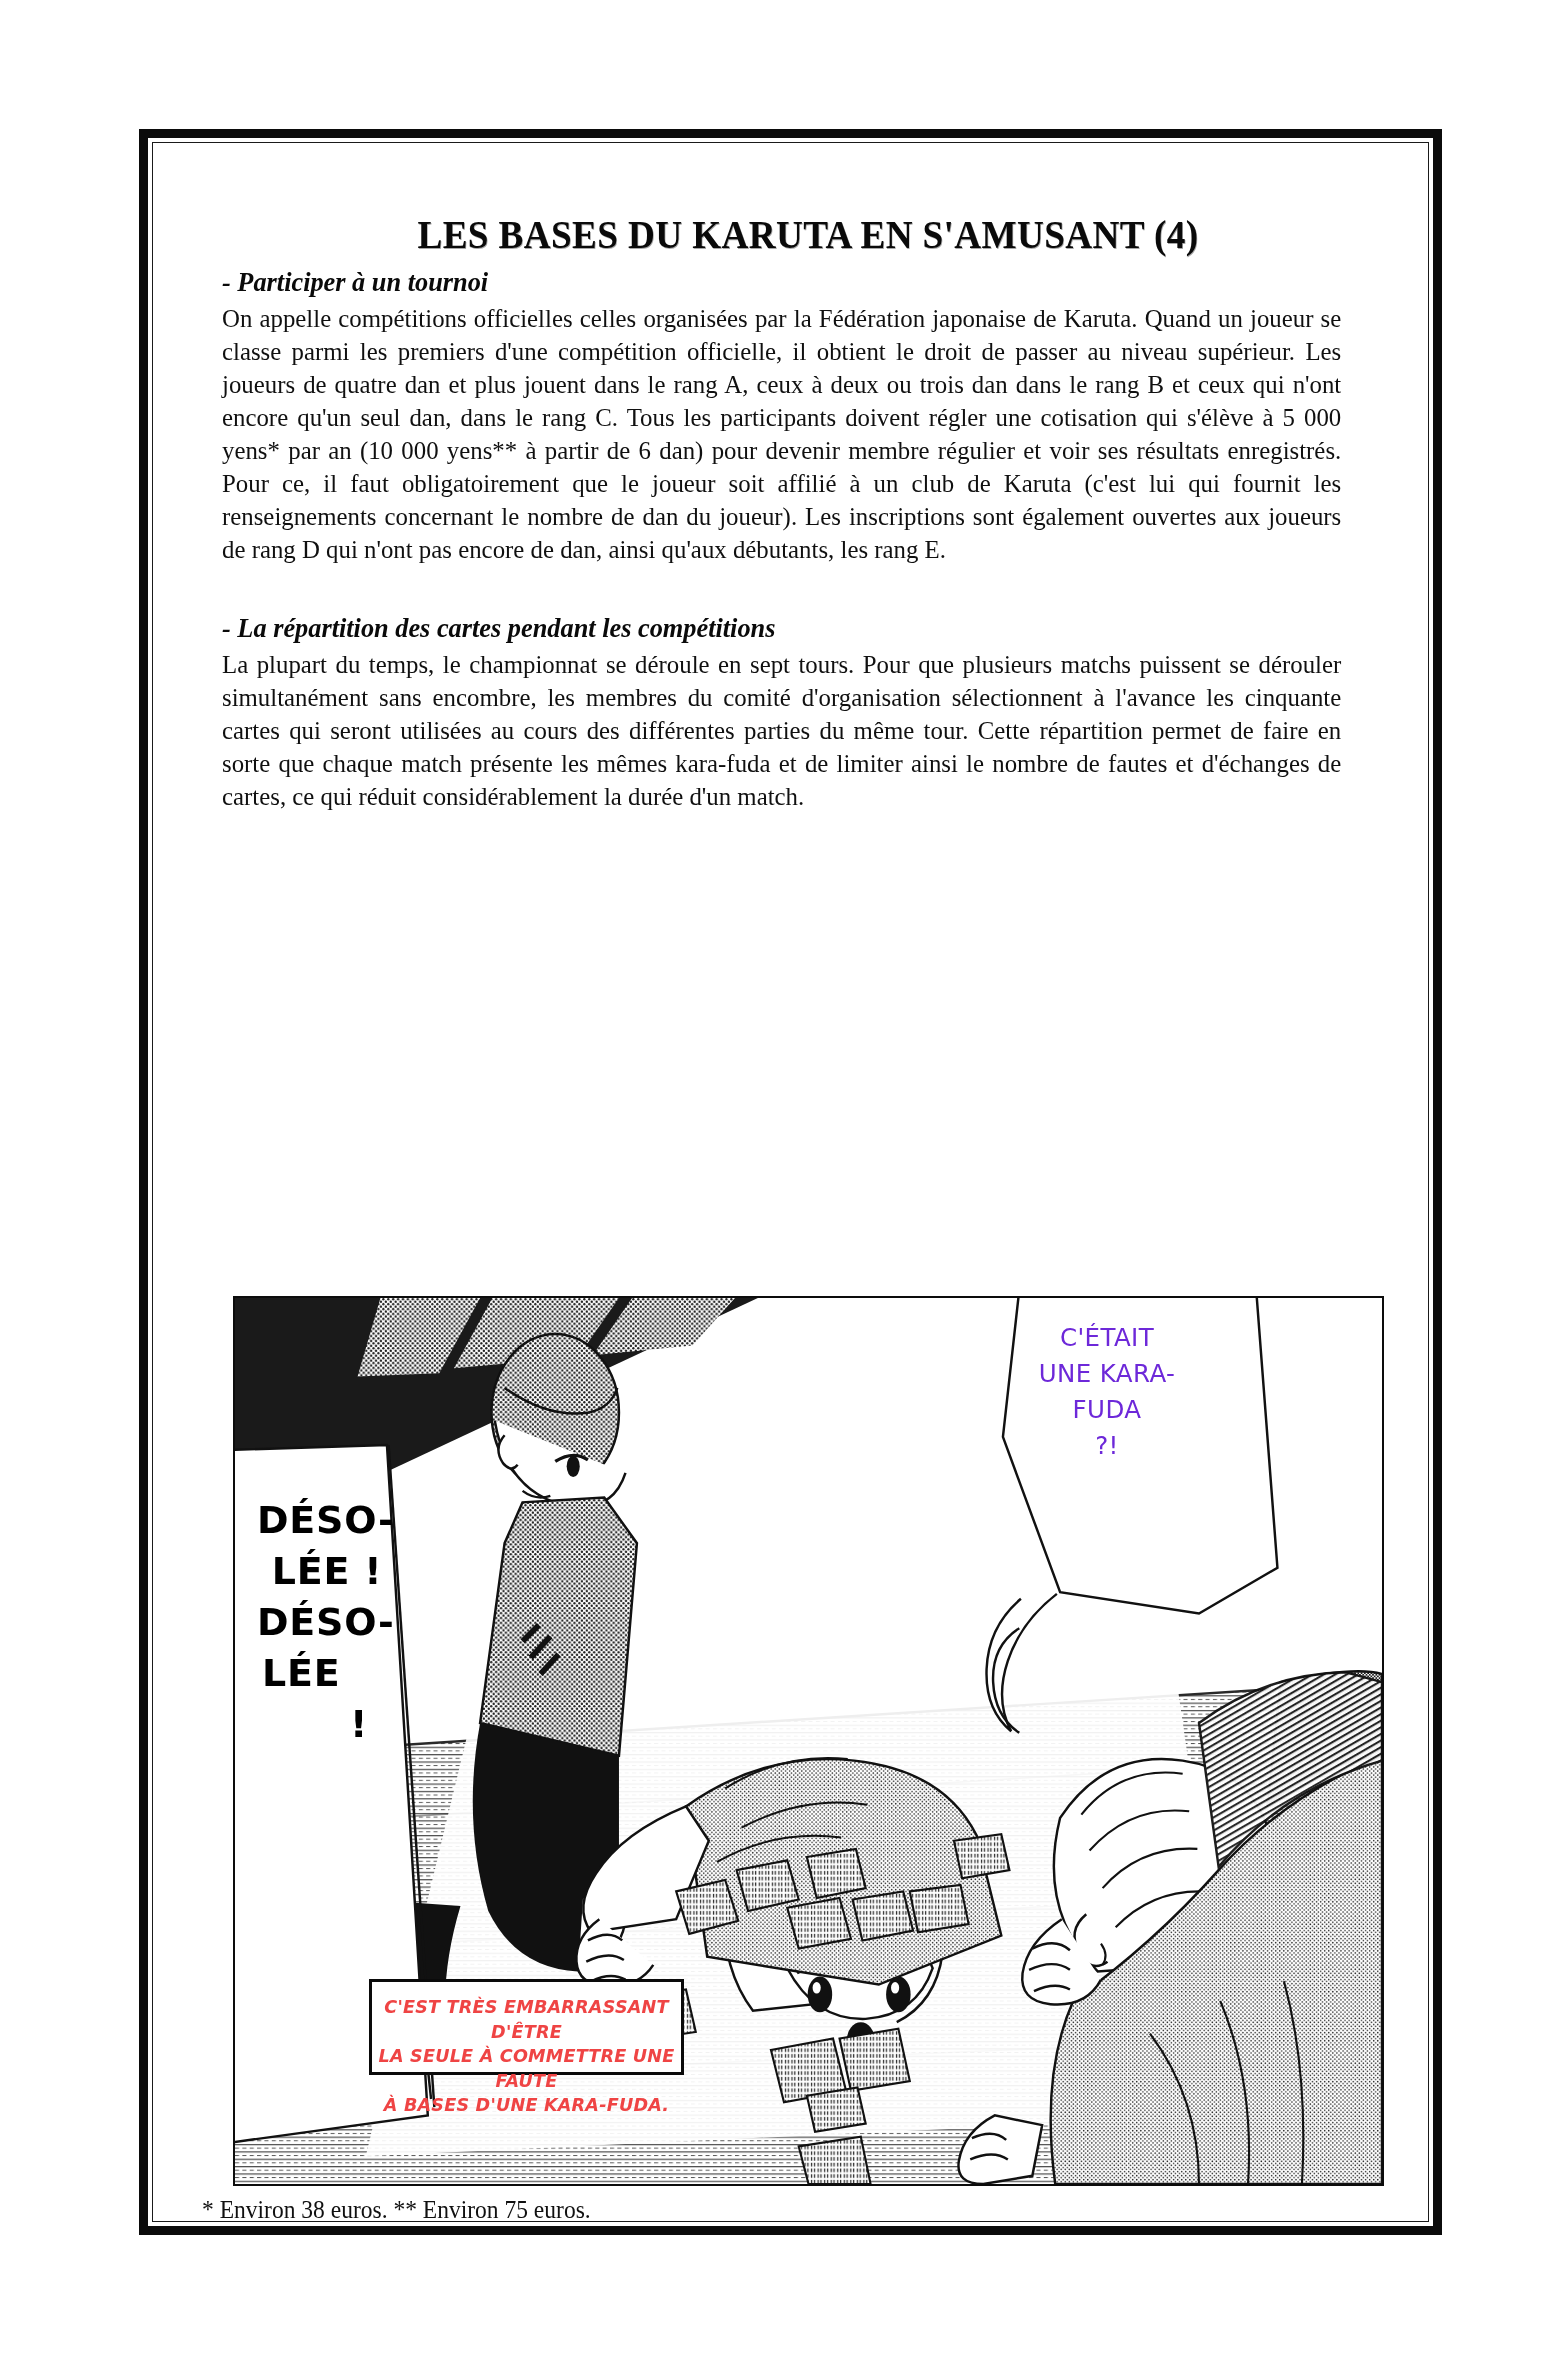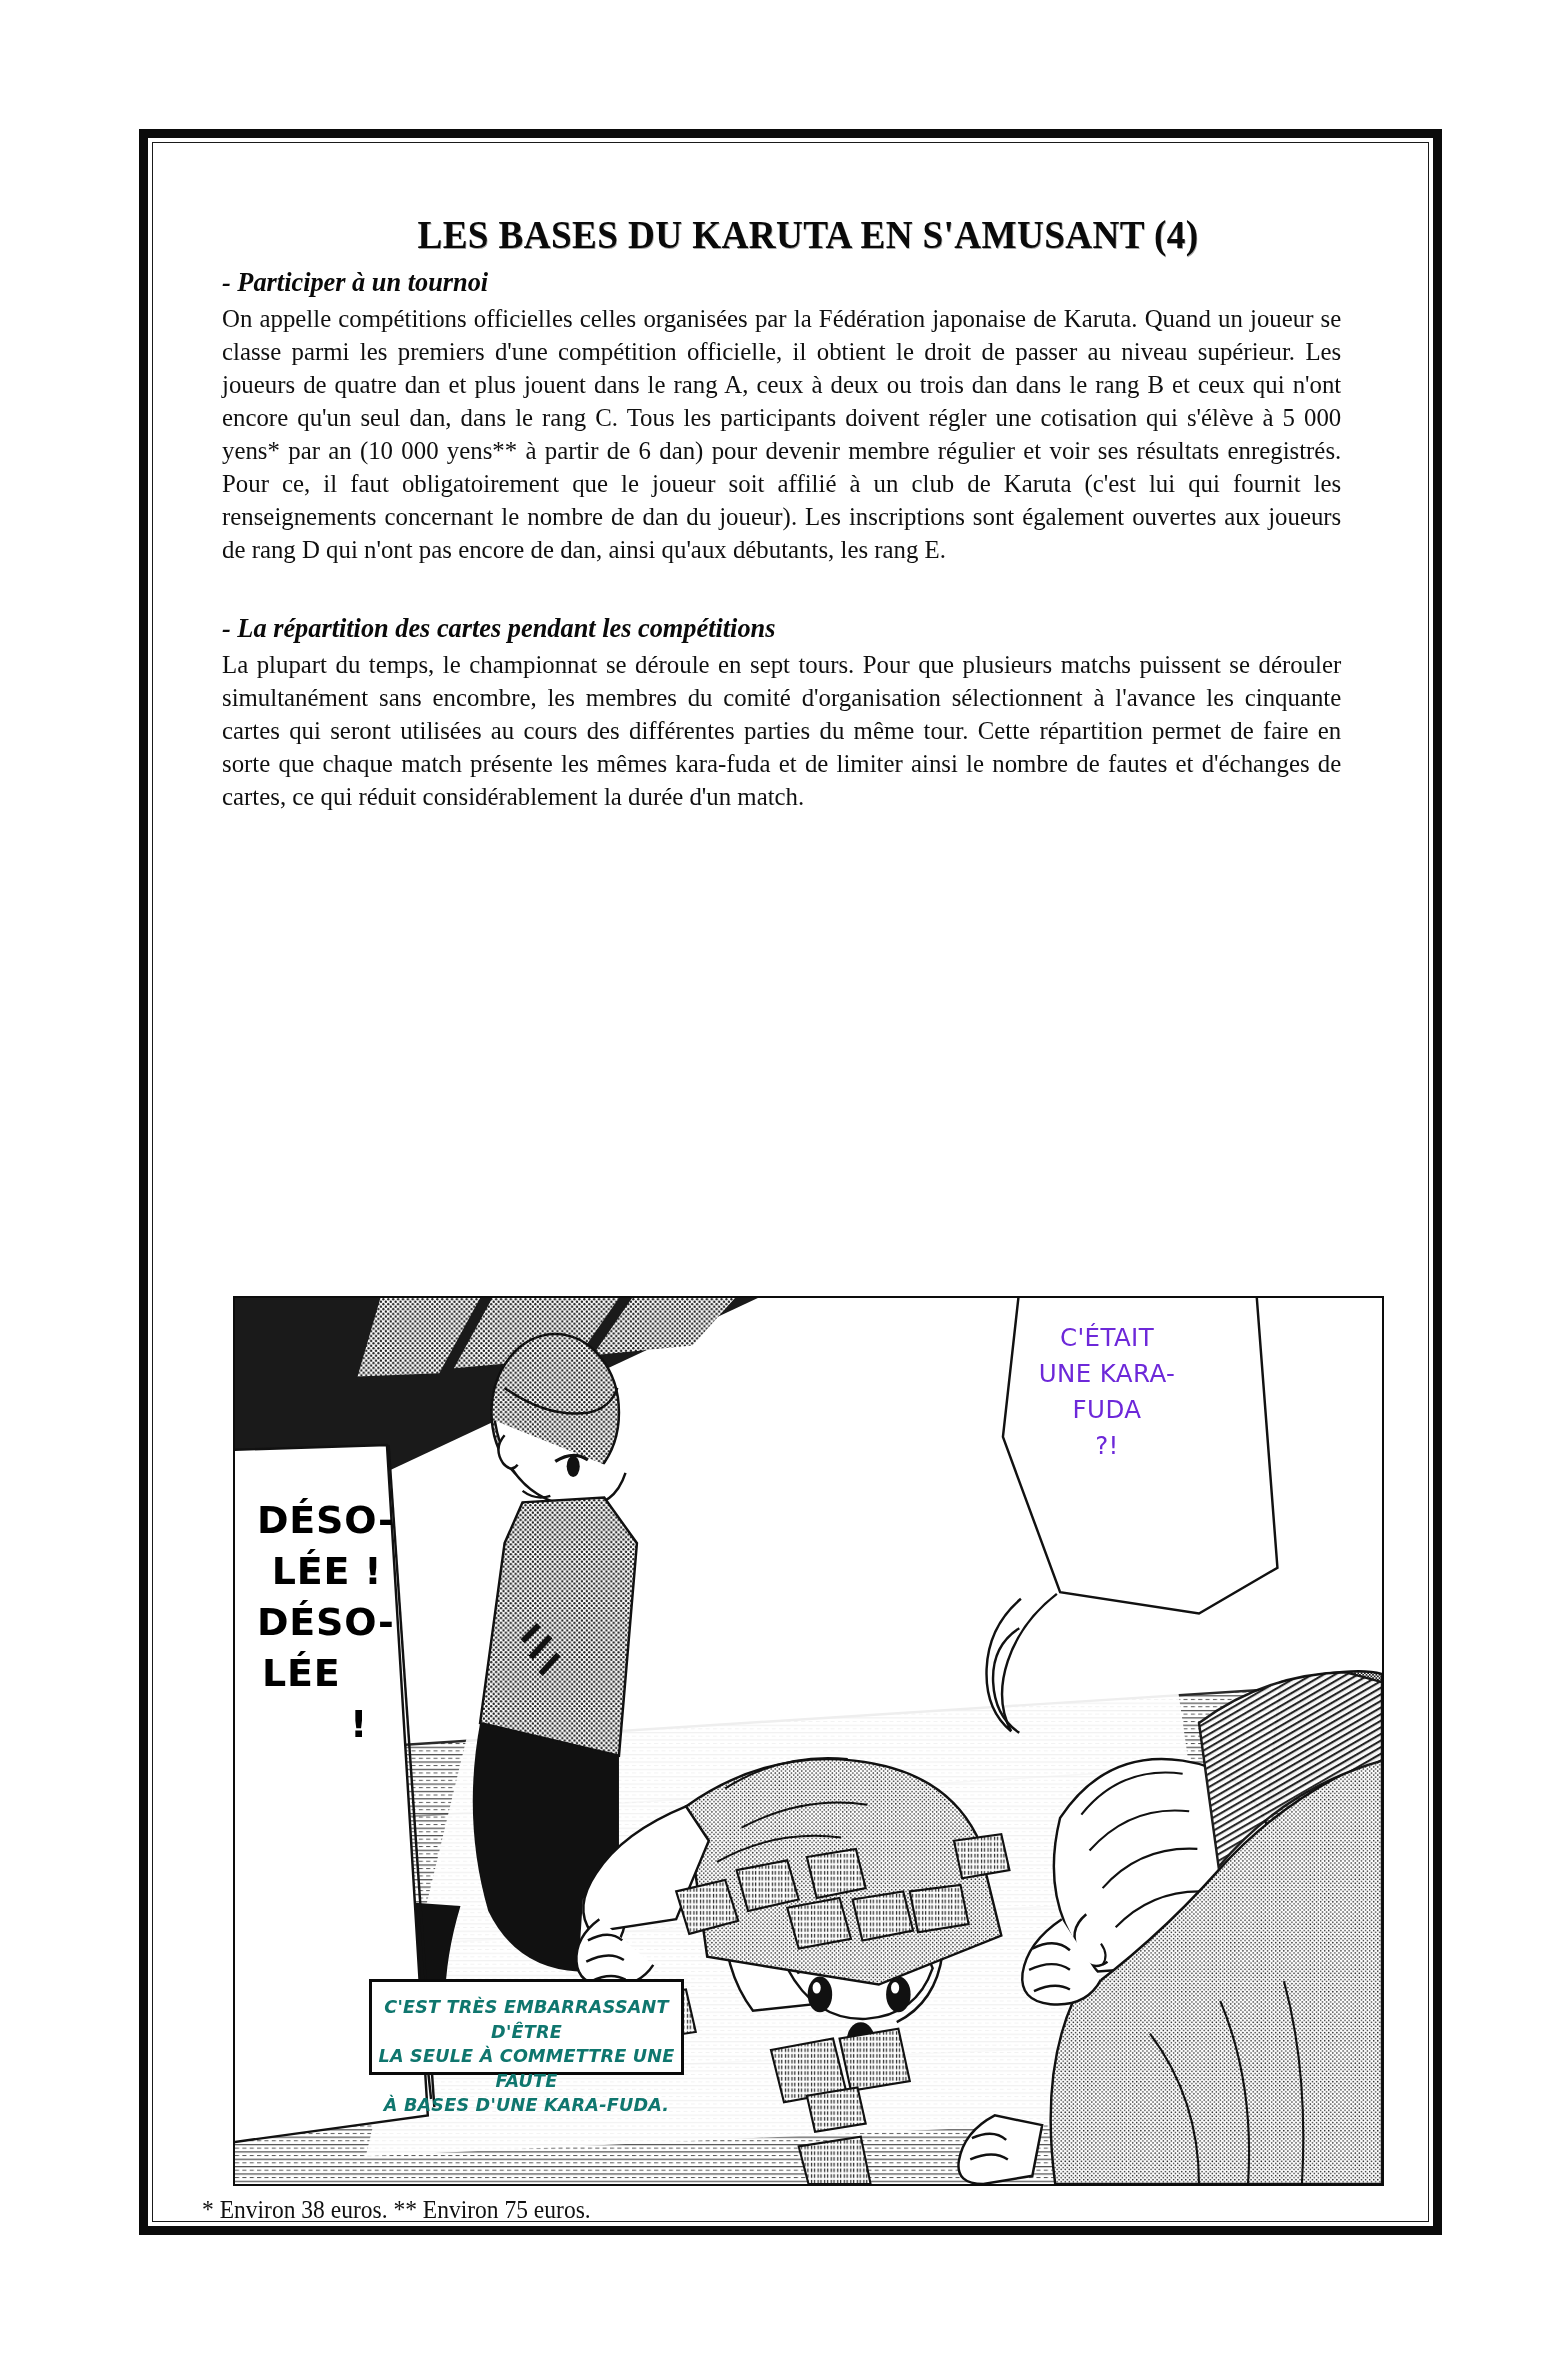--- a/index.html
+++ b/index.html
@@ -46,21 +46,21 @@
   #sorry-text .l5{text-align:center;padding-left:0px;}
 
   #kara-text{left:782px;top:22px;width:180px;text-align:center;
       font-family:"DejaVu Sans",sans-serif;font-size:24.5px;line-height:36px;
       color:#6d28d9;letter-spacing:0.4px;}
 
   #caption-box{position:absolute;left:134px;top:681px;width:315px;height:96px;
       background:#ffffff;border:3.3px solid #0a0a0a;box-sizing:border-box;}
   #caption-text{position:absolute;left:0;top:13px;width:100%;text-align:center;
       font-family:"DejaVu Sans",sans-serif;font-style:italic;font-weight:bold;
-      font-size:17.6px;line-height:24.5px;color:#0f766e;letter-spacing:0.2px;}
+      font-size:17.6px;line-height:24.5px;color:#ef4444;letter-spacing:0.2px;}
 
   
   #footnote{position:absolute;left:202px;top:2196px;width:1176px;
       font-family:"Liberation Serif",serif;font-size:24.5px;color:#101010;
       transform:scaleX(0.96);transform-origin:left;}
 </style>
 </head>
 <body>
 
 <div id="page">

